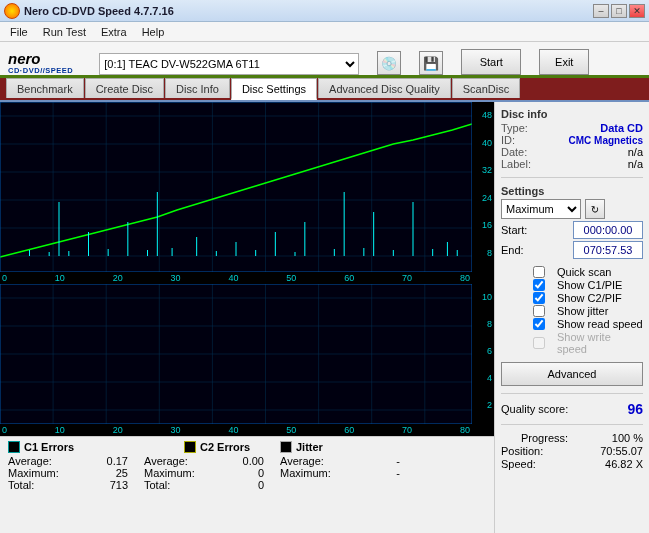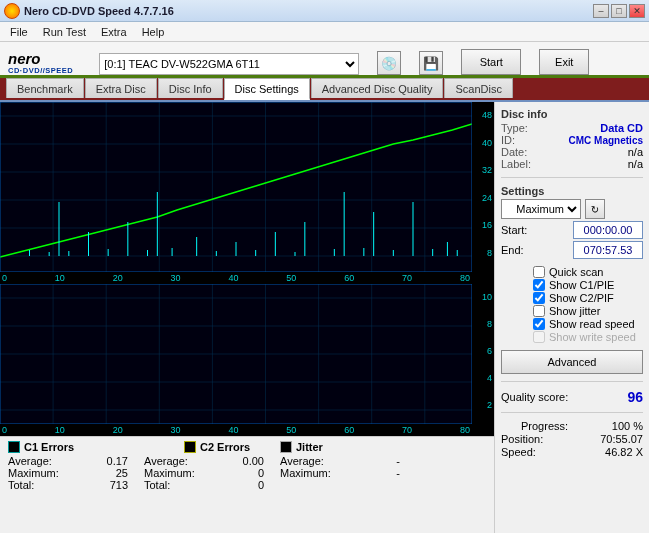--- a/index.html
+++ b/index.html
@@ -35,27 +35,27 @@
     
     .side-panel { width: 155px; background: #f0f0f0; border-left: 1px solid #ccc; padding: 6px; display: flex; flex-direction: column; gap: 4px; overflow: hidden; }
     .panel-section-title { font-size: 11px; font-weight: bold; color: #333; margin-bottom: 2px; }
     .panel-row { display: flex; justify-content: space-between; align-items: center; font-size: 11px; }
     .panel-label { color: #555; }
     .panel-value { color: #0000cc; font-weight: bold; }
     .panel-value-black { color: #000; }
     .divider { height: 1px; background: #ccc; margin: 3px 0; }
     
     .settings-row { display: flex; align-items: center; gap: 4px; margin-bottom: 2px; }
-    .settings-select { width: 80px; height: 20px; font-size: 11px; border: 1px solid #888; background: white; text-align: right; }
+    .settings-select { width: 80px; height: 20px; font-size: 11px; border: 1px solid #888; background: white; }
     .refresh-btn { width: 20px; height: 20px; border: 1px solid #888; background: linear-gradient(to bottom, #f8f8f8, #ddd); cursor: pointer; font-size: 10px; display: flex; align-items: center; justify-content: center; }
     
     .time-row { display: flex; align-items: center; justify-content: space-between; margin-bottom: 2px; }
     .time-input { width: 70px; height: 18px; border: 1px solid #7090c0; background: white; font-size: 11px; text-align: center; color: #000080; }
     
-    .checkbox-row { display: flex; align-items: center; gap: 4px; font-size: 11px; margin: 1px 0; padding-left: 32px; }
+    .checkbox-row { display: flex; align-items: center; gap: 12px; font-size: 11px; margin: 1px 0; padding-left: 32px; }
     .checkbox-row input[type=checkbox] { width: 12px; height: 12px; }
     
     .advanced-btn { width: 100%; height: 24px; background: linear-gradient(to bottom, #f8f8f8, #ddd); border: 1px solid #888; cursor: pointer; font-size: 11px; margin-top: 2px; }
     
     
     svg { display: block; }
   </style>
 </head>
 <body>
 
@@ -87,21 +87,21 @@
     <option>[0:1]  TEAC DV-W522GMA 6T11</option>
   </select>
   <div class="toolbar-btn-icon" title="Eject">💿</div>
   <div class="toolbar-btn-icon" title="Save">💾</div>
   <button class="start-btn">Start</button>
   <button class="exit-btn">Exit</button>
 </div>
 
 <div class="tabs">
   <div class="tab">Benchmark</div>
-  <div class="tab">Extra Disc</div>
+  <div class="tab">Create Disc</div>
   <div class="tab">Disc Info</div>
   <div class="tab active">Disc Settings</div>
   <div class="tab">Advanced Disc Quality</div>
   <div class="tab">ScanDisc</div>
 </div>
 
 <div class="main-content">
 
   <div style="flex:1; display:flex; flex-direction:column; background:#eab308; overflow:hidden;">
 

